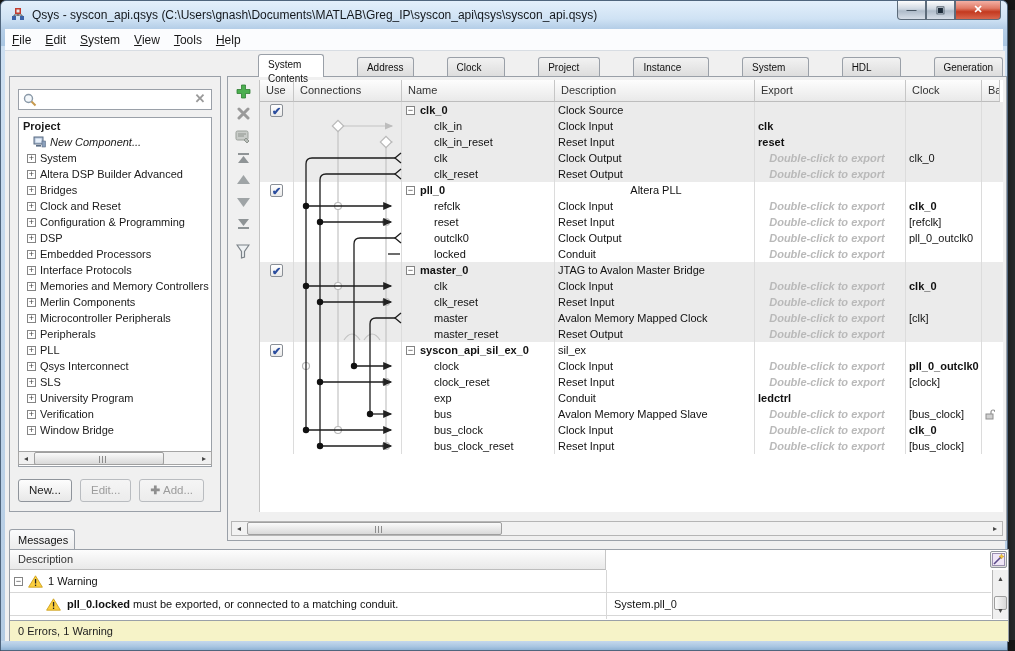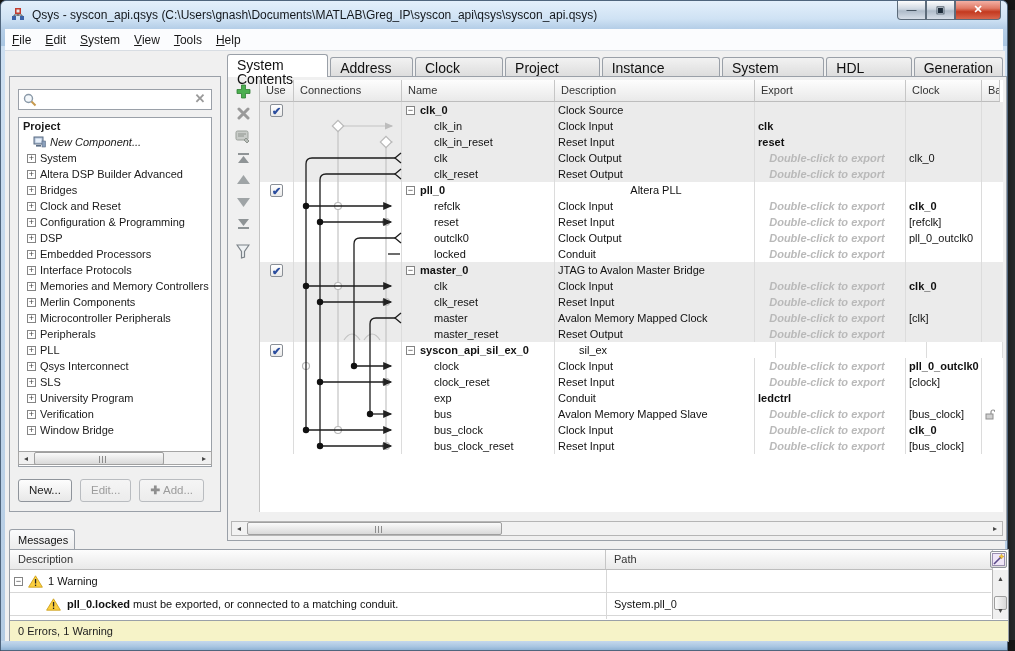--- a/index.html
+++ b/index.html
@@ -58,23 +58,23 @@
   .tree-hscroll { position:absolute; left:8px; bottom:46px; width:194px; height:14px;
     border:1px solid #a5a5a5; background:#f0f0f0; }
   .lib-btns { position:absolute; left:8px; bottom:8px; width:196px; height:24px; display:flex; gap:8px; }
   .btn { height:23px; border:1px solid #8f949b; border-radius:3px; font-size:11.5px;
     background:linear-gradient(180deg,#fdfdfd,#e8e8e8); color:#222; padding:0 10px; line-height:21px; }
   .btn.disabled { color:#9c9c9c; border-color:#b9bcc0; background:linear-gradient(180deg,#f5f5f5,#ececec); }
   .btn .plus { color:#8f8f8f; font-weight:bold; margin-right:3px; }
 
   
   .rtabs { position:absolute; left:222px; top:3px; height:23px; display:flex; align-items:flex-end; }
-  .rtab { font-size:14px; color:#111; padding:3px 9px 3px 9px; margin-right:2px;
+  .rtab { font-size:10px; color:#111; padding:3px 9px 3px 9px; margin-right:2px;
     background:linear-gradient(180deg,#f2f2f2,#dcdcdc); border:1px solid #9aa0a8; border-bottom:none;
-    border-radius:3px 3px 0 0; height:20px; line-height:14px; }
+    border-radius:3px 3px 0 0; height:20px; line-height:14px;margin-left:31px; }
   .rtab.active { background:#fff; height:23px; font-weight:normal; position:relative; z-index:3; }
   .rcontent { position:absolute; left:222px; top:25px; width:780px; height:465px;
     border:1px solid #9aa0a8; background:#f0f0f0; }
   .vtoolbar { position:absolute; left:0; top:0; width:30px; bottom:0; display:flex; flex-direction:column; align-items:center; padding-top:6px; gap:5px; }
   .vtb { width:18px; height:17px; display:flex; align-items:center; justify-content:center; }
   .tablewrap { position:absolute; left:31px; top:3px; right:3px; height:432px; background:#fff; border-left:1px solid #c4c4c4; overflow:hidden; }
   .thead { position:absolute; left:0; top:0; right:0; height:22px; display:flex; }
   .th { background:linear-gradient(180deg,#fdfdfd,#e9e9e9); border-right:1px solid #c6c6c6;
     border-bottom:1px solid #bdbdbd; font-size:11px; color:#333; line-height:21px; padding-left:6px;
     overflow:hidden; white-space:nowrap; flex:0 0 auto; }
@@ -495,21 +495,21 @@
             </div>
             <div class="trow">
               <div class="td use" style="width: 34px;">
                 <span class="cb"></span>
               </div>
               <div class="td conn" style="width: 108px;"></div>
               <div class="td nm-group" style="width: 153px;">
                 <span class="pm">−</span>
                 <span>syscon_api_sil_ex_0</span>
               </div>
-              <div class="td" style="width: 200px; padding-left: 3px; margin-left: 21px;">sil_ex</div>
+              <div class="td" style="width: 200px; padding-left: 3px;">sil_ex</div>
               <div class="td" style="width: 151px;"></div>
               <div class="td clk-val" style="width: 76px;"></div>
               <div class="td" style="width: 18px; border-right: none;"></div>
             </div>
             <div class="trow">
               <div class="td use" style="width: 34px;"></div>
               <div class="td conn" style="width: 108px;"></div>
               <div class="td nm-child" style="width: 153px;">clock</div>
               <div class="td" style="width: 200px; padding-left: 3px;">Clock Input</div>
               <div class="td exp-ph" style="width: 151px;">Double-click to export</div>
@@ -637,21 +637,20 @@
             <div class="hs-grip"></div>
           </div>
         <div class="hs-arrow" style="right:0;">▸</div>
       </div>
     </div>
 
     <div class="msg-tab">Messages</div>
     <div class="msg-panel">
       <div class="msg-head" id="msg-head">
           <div class="msg-th" style="width: 596px;">Description</div>
-          <div class="msg-th" style="width: 387px;">Path</div>
         </div>
       <div class="msg-path" style="top:20px;bottom:22px;"></div>
 
       <div class="msg-row" style="top:20px;">
         <div class="msg-pm">−</div>
         <svg width="15" height="13" viewBox="0 0 15 13" style="margin-right:5px;">
           <path d="M7.5,0.8 L14.4,12.2 H0.6 z" fill="#fccf3e" stroke="#c79810" stroke-width="0.8"></path>
           <rect x="6.9" y="4" width="1.3" height="4.5" fill="#222"></rect>
             <rect x="6.9" y="9.6" width="1.3" height="1.4" fill="#222"></rect>
         </svg>

